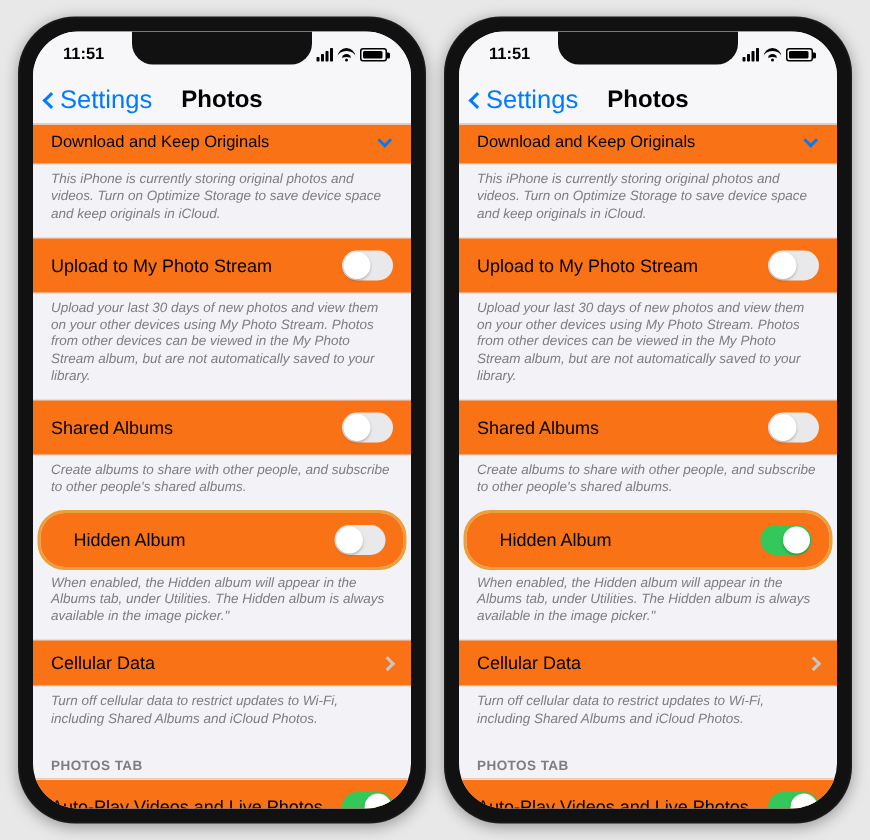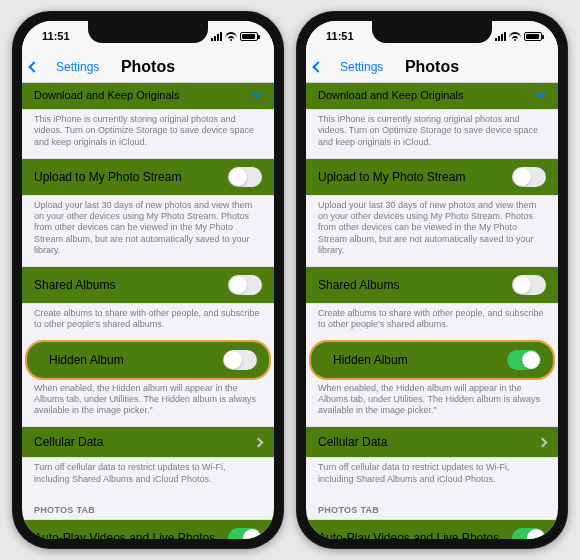--- a/index.html
+++ b/index.html
@@ -48,29 +48,29 @@
   .batt { width:18px;height:9px;border:1px solid #000;border-radius:2px;position:relative;}
   .batt::after{content:"";position:absolute;right:-3px;top:2px;width:2px;height:4px;background:#000;border-radius:0 1px 1px 0;}
   .batt i{position:absolute;left:1px;top:1px;bottom:1px;width:13px;background:#000;border-radius:1px;}
 
   .nav {
     height: 32px; background:#f7f7f9;
     border-bottom:1px solid #d3d3d7;
     display:flex; align-items:center; position:relative;
     padding: 0 8px;
   }
-  .nav .back { display:flex; align-items:center; gap:18px; color:#007aff; font-size:12px; }
+  .nav .back { display:flex; align-items:center; gap:2px; color:#007aff; font-size:17px; }
   .nav .title { position:absolute; left:0; right:0; text-align:center; font-weight:600; font-size:16px; pointer-events:none;}
   .chev { width:8px;height:8px;border-left:2px solid #007aff;border-bottom:2px solid #007aff; transform:rotate(45deg); }
 
   .content { position:absolute; top:62px; left:0; right:0; bottom:0; overflow:hidden; }
 
-  .row { background:#4d7c0f; border-top:1px solid #e0e0e3; border-bottom:1px solid #e0e0e3; padding:8px 12px; display:flex; align-items:center; justify-content:space-between; font-size:12px; }
+  .row { background:#f97316; border-top:1px solid #e0e0e3; border-bottom:1px solid #e0e0e3; padding:8px 12px; display:flex; align-items:center; justify-content:space-between; font-size:12px; }
   .row .label { color:#000; }
-  .desc { padding:4px 12px 10px; font-size:9px; color:#7d7d82; line-height:1.25; }
+  .desc { padding:4px 12px 10px; font-size:9px; color:#7d7d82; line-height:1.25;font-style:italic; }
   .section-header { padding:10px 12px 4px; font-size:9px; color:#7d7d82; text-transform:uppercase; letter-spacing:.3px;font-weight:bold;}
 
   .disclosure { width:7px;height:7px;border-top:2px solid #c6c6c9;border-right:2px solid #c6c6c9; transform:rotate(45deg); }
   .chev-down { width:7px;height:7px;border-right:2px solid #007aff;border-bottom:2px solid #007aff; transform:rotate(45deg); margin-right:2px; margin-top:-3px;}
 
   .toggle { width:34px;height:20px;border-radius:10px;background:#e9e9ec;position:relative;flex-shrink:0;}
   .toggle .knob{position:absolute;top:1px;left:1px;width:18px;height:18px;background:#fff;border-radius:50%;box-shadow:0 1px 2px rgba(0,0,0,.25);transition:none;}
   .toggle.on{background:#34c759;} .toggle.on .knob{left:15px;}
 
   .highlight-ring { border:2px solid #e8a13a; border-radius:18px; margin:-1px 3px; }

